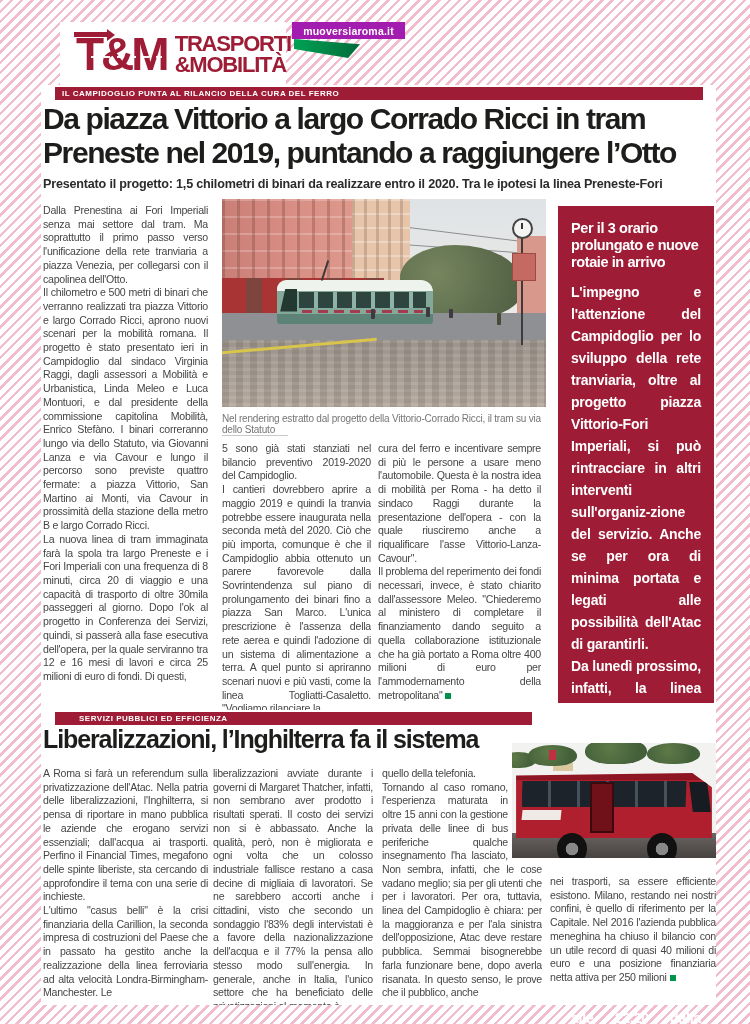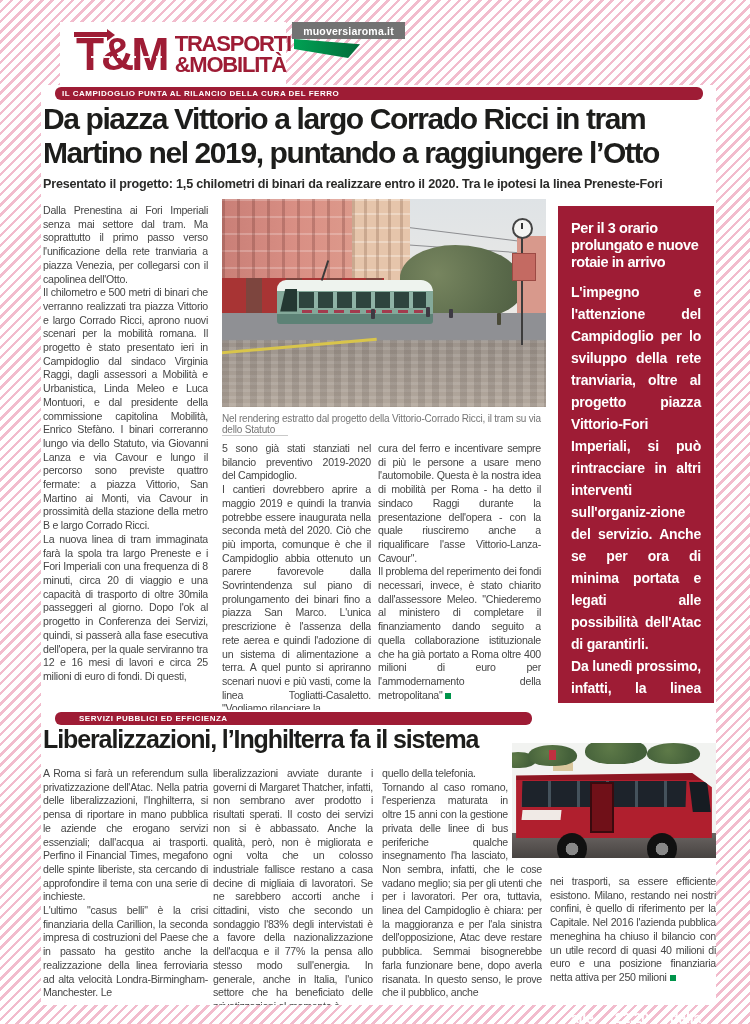--- a/index.html
+++ b/index.html
@@ -13,29 +13,29 @@
     background:repeating-linear-gradient(135deg,#f2bccd 0 2.5px,#ffffff 2.5px 7.2px);
   }
   
   .logo-box{position:absolute;left:60px;top:22px;width:226px;height:63px;background:#fff;display:flex;align-items:center;}
   .logo-tm{position:relative;font-weight:700;font-size:46px;letter-spacing:-3px;color:#9e1c35;line-height:1;margin-left:16px;}
   .logo-tm .dashes{position:absolute;left:2px;top:56%;width:104px;height:2px;
     background:repeating-linear-gradient(90deg,rgba(255,255,255,.95) 0 6px,transparent 6px 13px);}
   .logo-arrow{position:absolute;left:14px;top:10px;width:34px;height:5px;background:#9e1c35;}
   .logo-arrow:after{content:"";position:absolute;right:-7px;top:-3.5px;border-left:8px solid #9e1c35;border-top:6px solid transparent;border-bottom:6px solid transparent;}
   .logo-name{margin-left:8px;color:#9e1c35;font-weight:700;font-size:22px;line-height:21px;letter-spacing:-1.2px;}
-  .site-badge{position:absolute;left:292px;top:22px;width:113px;height:17px;background:#737373;color:#fff;
+  .site-badge{position:absolute;left:292px;top:22px;width:113px;height:17px;background:#a21caf;color:#fff;
     font-size:10.5px;font-weight:700;display:flex;align-items:center;justify-content:center;letter-spacing:.2px;}
   .site-fold{position:absolute;left:294px;top:39px;width:66px;height:19px;
     background:linear-gradient(100deg,#00a254,#036b3a);
     clip-path:polygon(0 0,100% 28%,82% 100%,0 52%);}
   
   .panel{position:absolute;left:41px;top:85px;width:675px;height:920px;background:#fff;}
   .kicker{position:absolute;background:#9e1c35;color:#fff;font-size:8px;font-weight:700;
-    letter-spacing:.5px;line-height:13px;padding-left:7px;border-radius:6px;}
+    letter-spacing:.5px;line-height:13px;padding-left:7px;}
   .kicker1{left:14px;top:2px;width:641px;height:13px;}
   .kicker2{left:14px;top:627px;width:453px;height:13px;padding-left:24px;}
   .headline{position:absolute;color:#1d1d1b;font-weight:700;}
   .headline1{left:2px;top:17px;width:662px;font-size:30px;line-height:34px;letter-spacing:-1.4px;}
   .headline2{left:2px;top:641px;width:470px;font-size:25px;line-height:27px;letter-spacing:-1.1px;}
   .standfirst{position:absolute;left:2px;top:92px;width:662px;font-size:12.6px;font-weight:700;
     letter-spacing:-.2px;color:#2b2b29;}
   .col{position:absolute;overflow:hidden;text-align:justify;font-size:10.6px;line-height:13.7px;
     color:#464646;letter-spacing:-.25px;hyphens:auto;}
   .col p{margin:0;}
@@ -137,21 +137,21 @@
 </div>
 <div class="site-badge">muoversiaroma.it</div>
 <div class="site-fold"></div>
 
 <div class="panel">
 
   <div class="kicker kicker1">IL CAMPIDOGLIO PUNTA AL RILANCIO DELLA CURA DEL FERRO</div>
 
   <div class="headline headline1">
     <div>Da piazza Vittorio a largo Corrado Ricci in tram</div>
-    <div>Martino nel 2019, puntando a raggiungere l’Otto</div>
+    <div>Preneste nel 2019, puntando a raggiungere l’Otto</div>
   </div>
 
   <div class="standfirst">Presentato il progetto: 1,5 chilometri di binari da realizzare entro il 2020. Tra le ipotesi la linea Preneste-Fori</div>
 
   <div class="col c1a">
       <p>Dalla Prenestina ai Fori Imperiali senza mai settore dal tram. Ma soprattutto il primo passo verso l'unificazione della rete tranviaria a piazza Venezia, per collegarsi con il capolinea dell'Otto.</p>
       <p>Il chilometro e 500 metri di binari che verranno realizzati tra piazza Vittorio e largo Corrado Ricci, aprono nuovi scenari per la mobilità romana. Il progetto è stato presentato ieri in Campidoglio dal sindaco Virginia Raggi, dagli assessori a Mobilità e Urbanistica, Linda Meleo e Luca Montuori, e dal presidente della commissione capitolina Mobilità, Enrico Stefàno. I binari correranno lungo via dello Statuto, via Giovanni Lanza e via Cavour e lungo il percorso sono previste quattro fermate: a piazza Vittorio, San Martino ai Monti, via Cavour in prossimità della stazione della metro B e largo Corrado Ricci.</p>
       <p>La nuova linea di tram immaginata farà la spola tra largo Preneste e i Fori Imperiali con una frequenza di 8 minuti, circa 20 di viaggio e una capacità di trasporto di oltre 30mila passeggeri al giorno. Dopo l'ok al progetto in Conferenza dei Servizi, quindi, si passerà alla fase esecutiva dell'opera, per la quale serviranno tra 12 e 16 mesi di lavori e circa 25 milioni di euro di fondi. Di questi,</p>
     </div>
 

